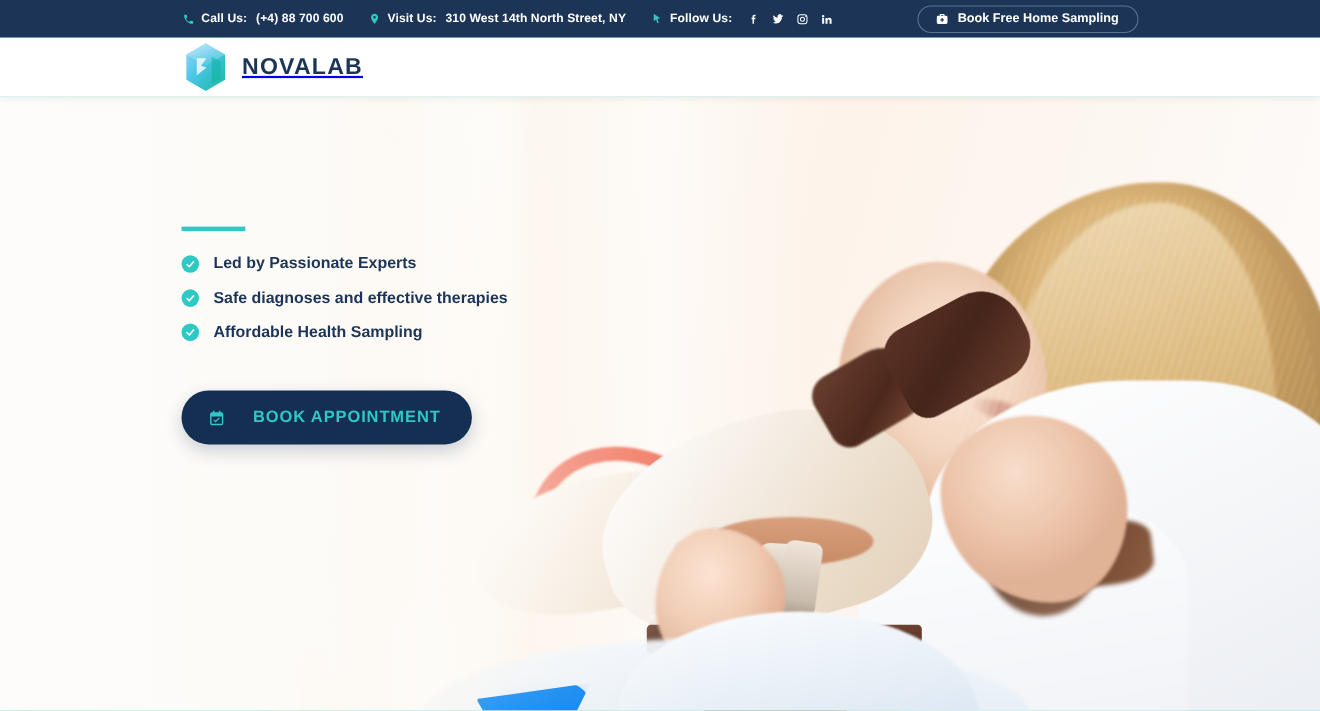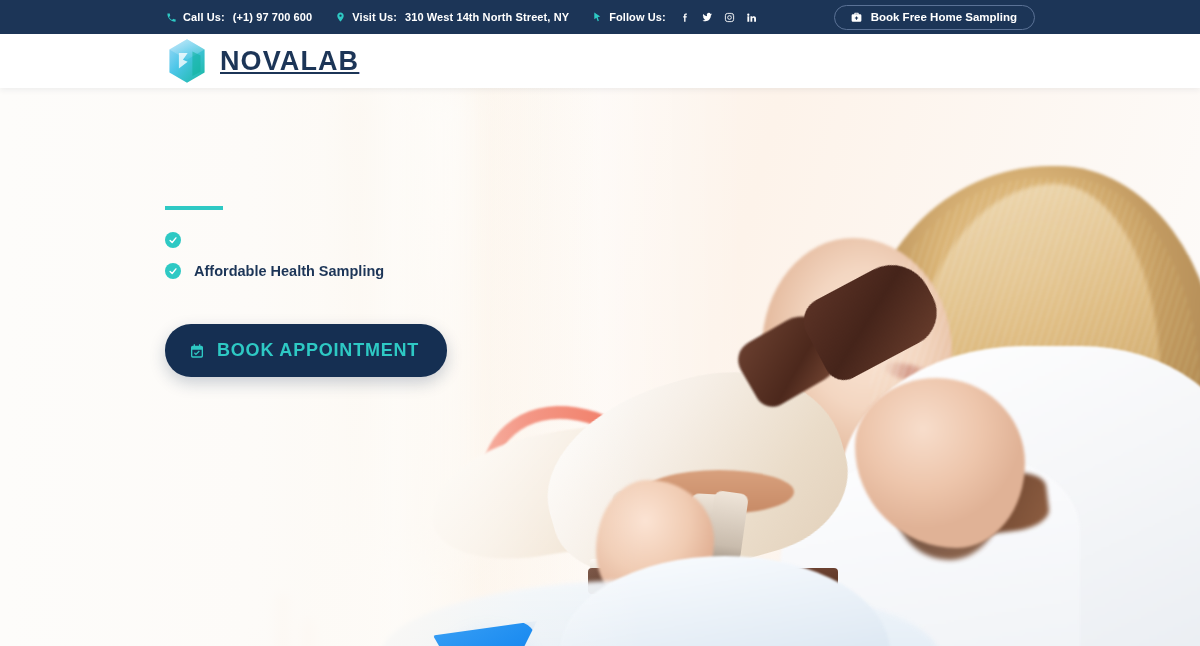--- a/index.html
+++ b/index.html
@@ -107,25 +107,24 @@
     box-shadow: 0 2px 6px rgba(30,40,70,.07);
   }
   .brand {
     display: flex;
     align-items: center;
     gap: 11px;
     cursor: pointer;
   }
   .logo-mark { width: 44px; height: 46px; display: block; }
   .brand-name {
-    font-size: 27px;
+    font-size: 21px;
     font-weight: bold;
     letter-spacing: 1.1px;
     color: #1c3557;
-    text-decoration: underline;
   }
 
   .nav {
     margin-left: auto;
     display: flex;
     align-items: center;
     gap: 0px;
     height: 100%;
   }
   .nav-item {
@@ -535,27 +534,27 @@
   .check svg { display: block; }
   .feature-text {
     font-size: 14.5px;
     font-weight: bold;
     color: #1c3557;
   }
   .cta {
     margin-top: 30px;
     display: inline-flex;
     align-items: center;
-    gap: 12px;
+    gap: 25px;
     background: #152f52;
     color: #2ec9c4;
     border: none;
     border-radius: 26px;
     padding: 16px 28px 16px 24px;
-    font-size: 18px;
+    font-size: 15px;
     font-weight: bold;
     letter-spacing: .8px;
     cursor: pointer;
     box-shadow: 0 6px 16px rgba(18,44,80,.22);
   }
   .cta .cal { display: inline-flex; color: #2ec9c4; }
 </style>
 </head>
 <body>
 
@@ -564,21 +563,21 @@
   <div class="topbar">
     <div class="topbar-left">
 
       <div class="tb-item">
         <span class="tb-icon">
           <svg width="11" height="11" viewBox="0 0 24 24" fill="currentColor">
             <path d="M6.6 10.8c1.4 2.8 3.8 5.1 6.6 6.6l2.2-2.2c.3-.3.7-.4 1-.2 1.2.4 2.4.6 3.6.6.6 0 1 .4 1 1V20c0 .6-.4 1-1 1C10.6 21 3 13.4 3 4c0-.6.4-1 1-1h3.5c.6 0 1 .4 1 1 0 1.3.2 2.5.6 3.6.1.4 0 .8-.2 1l-2.3 2.2z"></path>
           </svg>
         </span>
         <span class="tb-label">Call Us:</span>
-        <span class="tb-value">(+1) 97 700 600</span>
+        <span class="tb-value">(+4) 88 700 600</span>
       </div>
 
       <div class="tb-item">
         <span class="tb-icon">
           <svg width="11" height="12" viewBox="0 0 24 24" fill="currentColor">
             <path d="M12 2C8.1 2 5 5.1 5 9c0 5.2 7 13 7 13s7-7.8 7-13c0-3.9-3.1-7-7-7zm0 9.5A2.5 2.5 0 1 1 12 6.5a2.5 2.5 0 0 1 0 5z"></path>
           </svg>
         </span>
         <span class="tb-label">Visit Us:</span>
         <span class="tb-value">310 West 14th North Street, NY</span>
@@ -706,27 +705,36 @@
 
     <div class="hero-fade"></div>
 
     <div class="tri-glow"></div>
     <div class="tri-accent"></div>
 
     <div class="hero-copy">
 
       <div class="rule"></div>
 
-
       <div class="feature">
         <span class="check">
           <svg width="10" height="10" viewBox="0 0 24 24" fill="none" stroke="#ffffff" stroke-width="3.4" stroke-linecap="round" stroke-linejoin="round">
               <polyline points="5,13 10,18 19,7"></polyline>
             </svg>
         </span>
+        <span class="feature-text">Led by Passionate Experts</span>
+      </div>
+
+      <div class="feature">
+        <span class="check">
+          <svg width="10" height="10" viewBox="0 0 24 24" fill="none" stroke="#ffffff" stroke-width="3.4" stroke-linecap="round" stroke-linejoin="round">
+              <polyline points="5,13 10,18 19,7"></polyline>
+            </svg>
+        </span>
+        <span class="feature-text">Safe diagnoses and effective therapies</span>
       </div>
 
       <div class="feature">
         <span class="check">
           <svg width="10" height="10" viewBox="0 0 24 24" fill="none" stroke="#ffffff" stroke-width="3.4" stroke-linecap="round" stroke-linejoin="round">
               <polyline points="5,13 10,18 19,7"></polyline>
             </svg>
         </span>
         <span class="feature-text">Affordable Health Sampling</span>
       </div>

